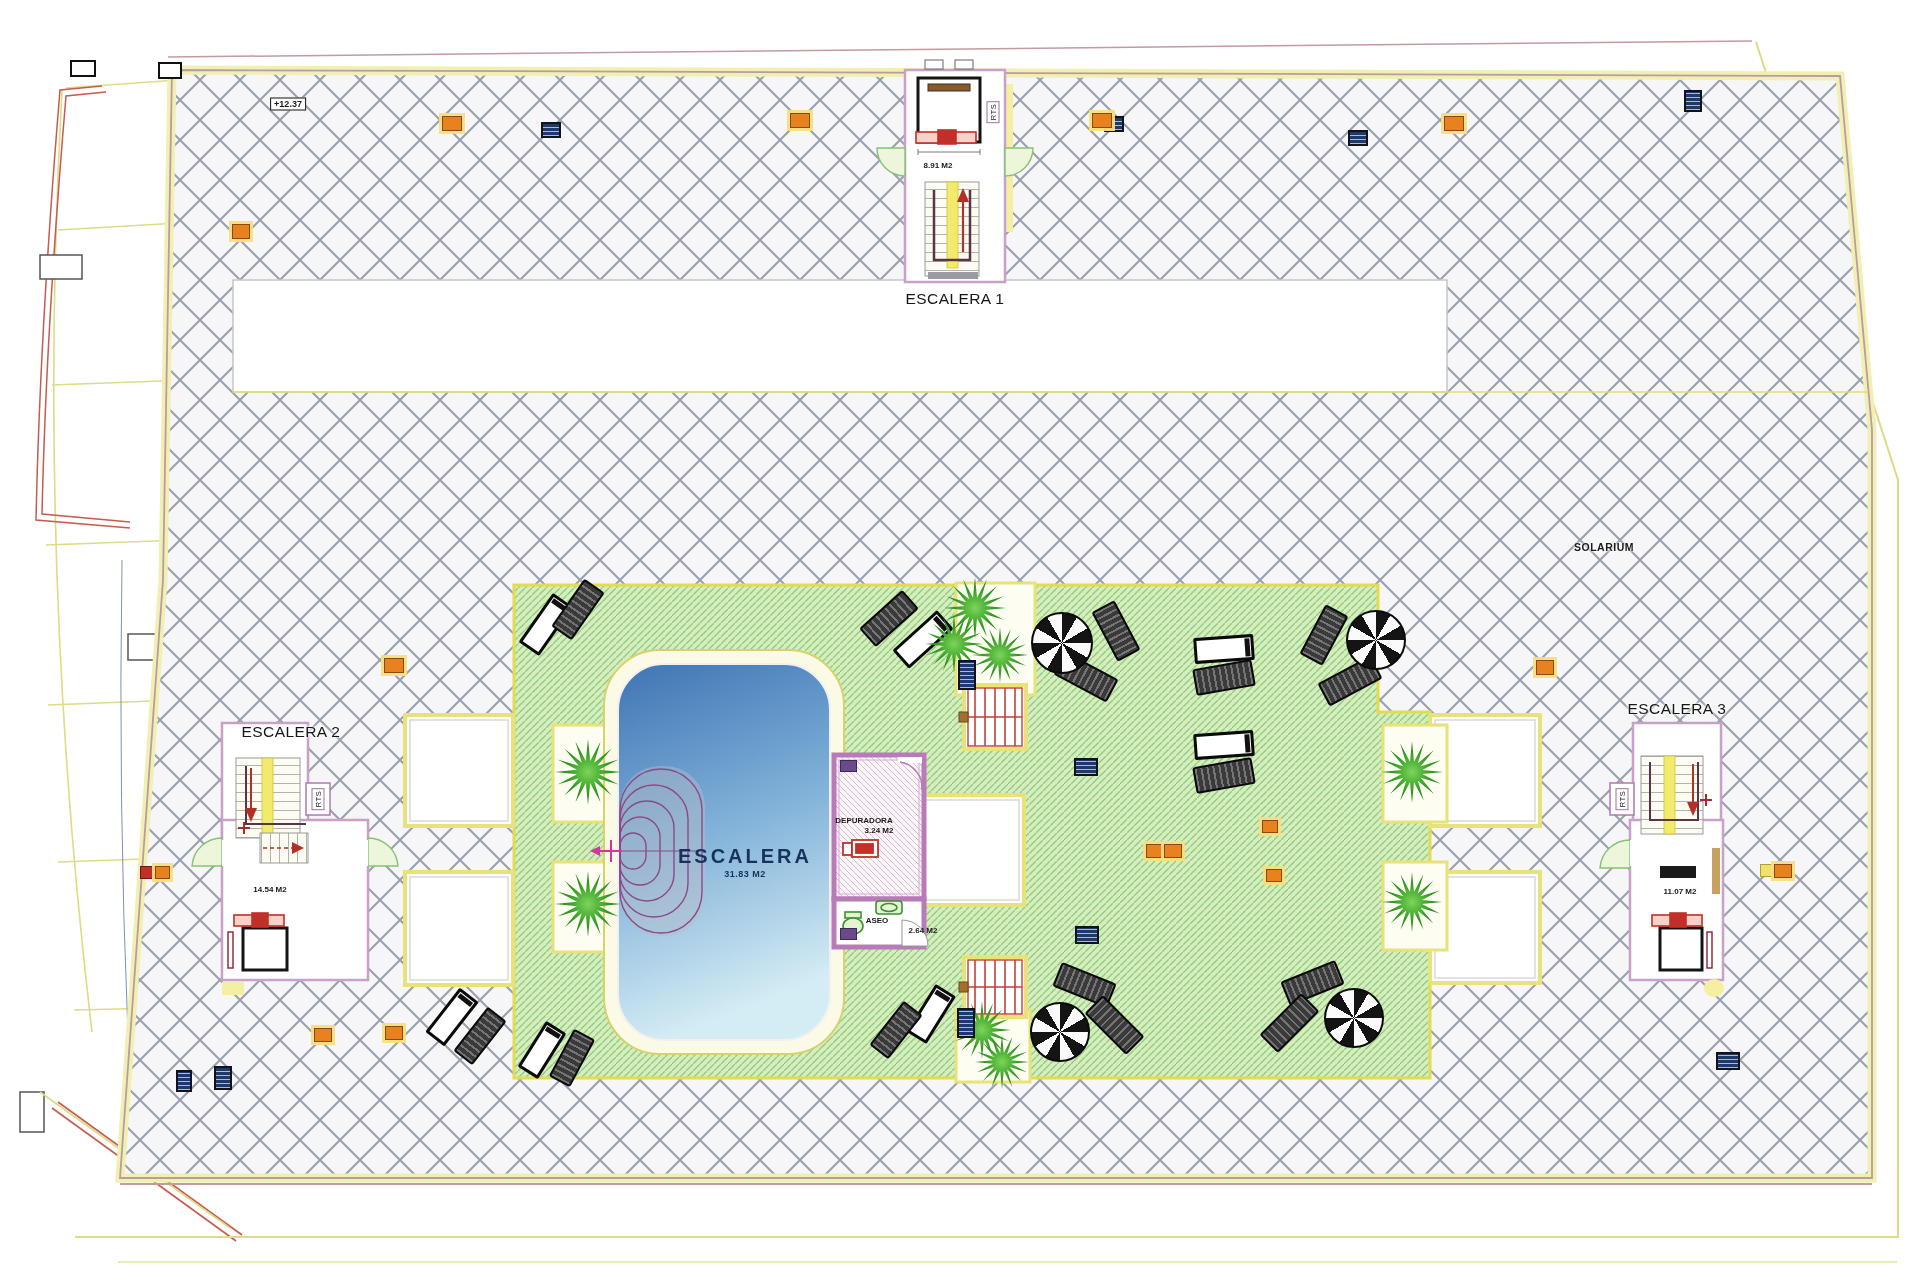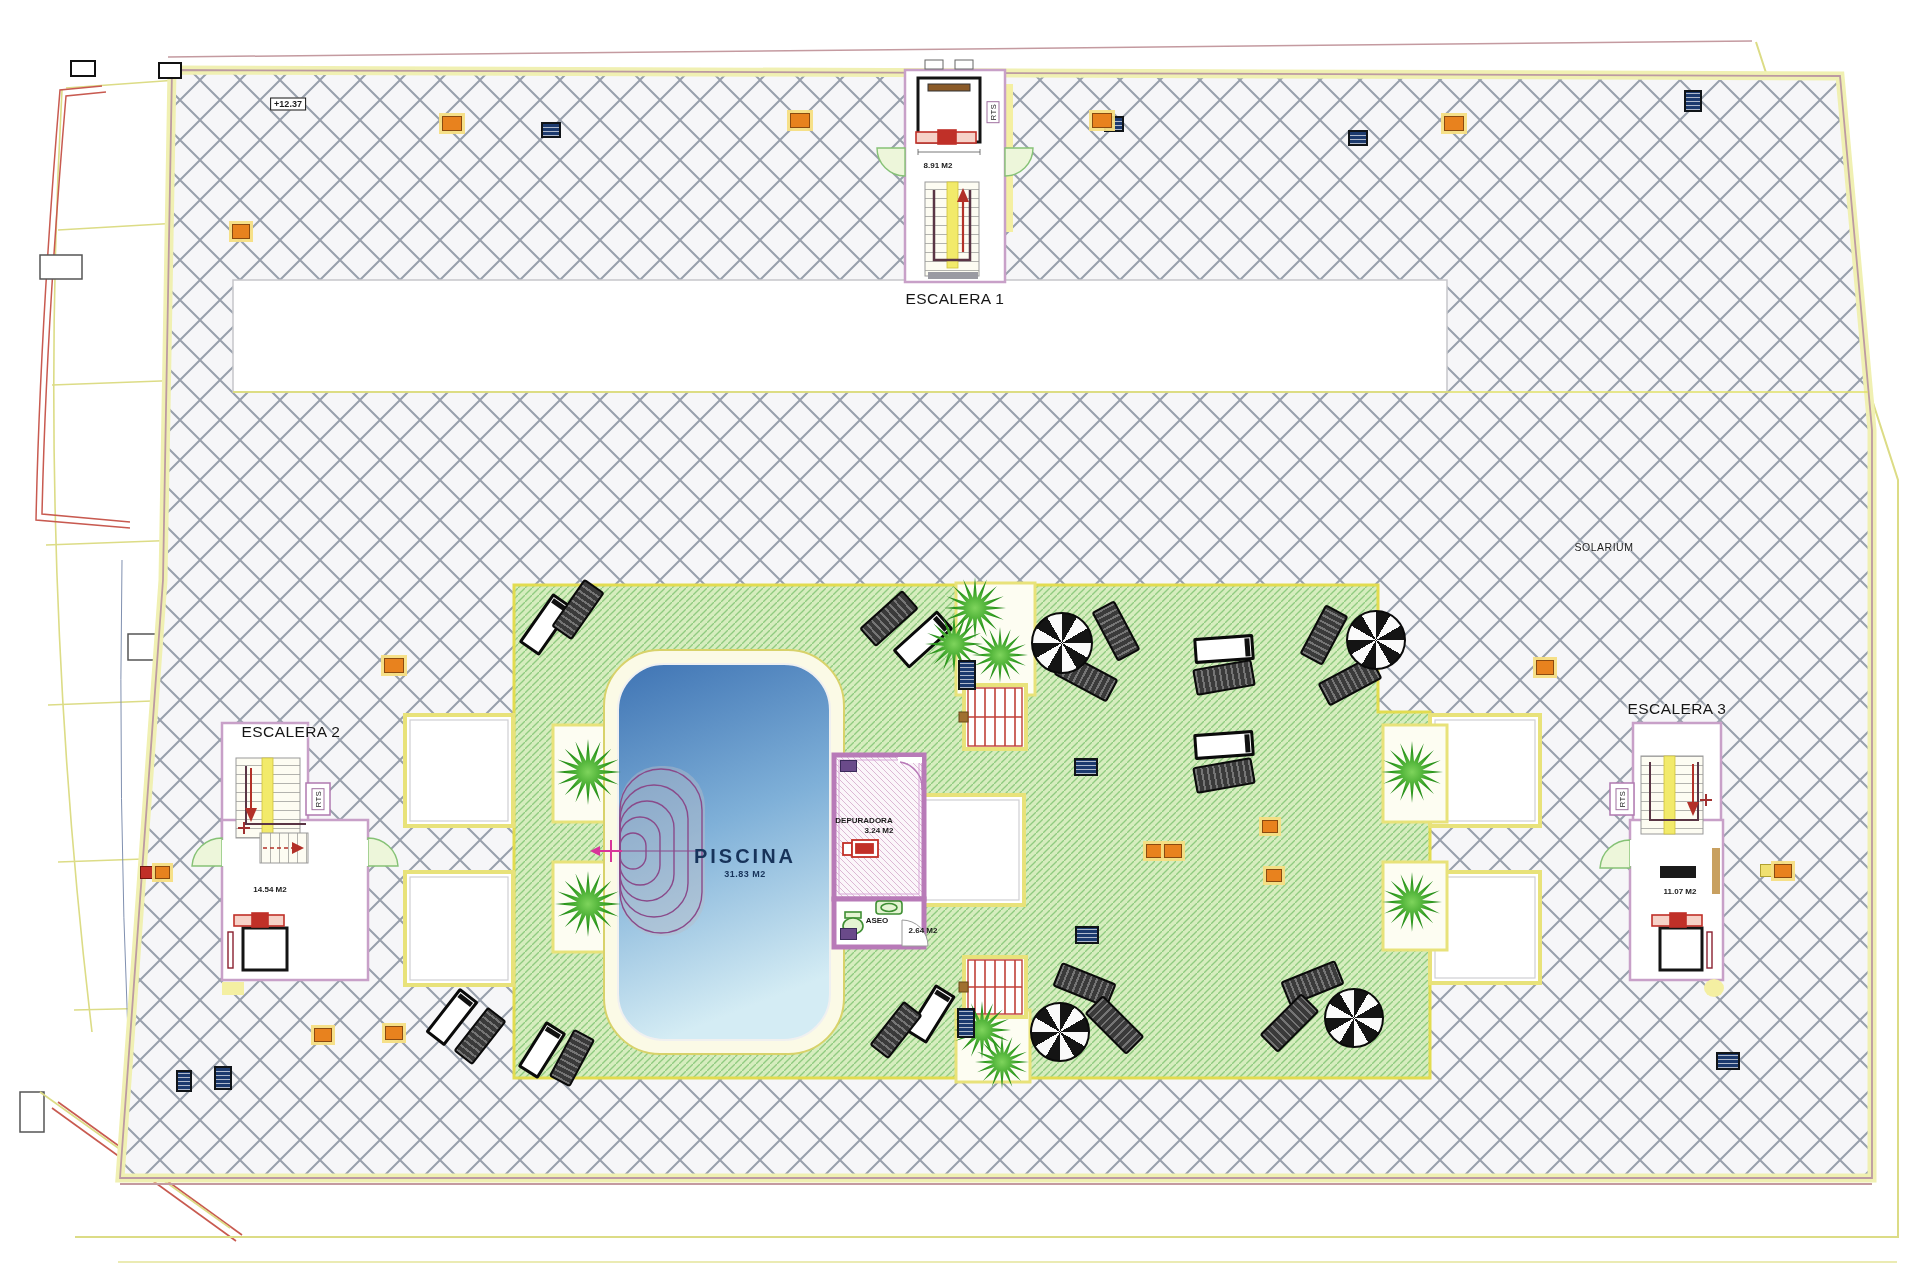--- a/index.html
+++ b/index.html
@@ -2,21 +2,21 @@
 <html><head>
 <meta charset="utf-8">
 <style>
   html,body{margin:0;padding:0;background:#fff;}
   #plan{position:relative;width:1920px;height:1280px;background:#fff;overflow:hidden;
         font-family:"Liberation Sans", sans-serif;color:#1a1a1a;}
   #bg{position:absolute;left:0;top:0;z-index:1;}
   .lbl{position:absolute;z-index:40;transform:translate(-50%,-50%);white-space:nowrap;line-height:1;}
   .lbl-big{font-size:15.5px;letter-spacing:.4px;color:#161616;
            text-shadow:0 0 3px #fff,0 0 3px #fff,0 0 5px #fff;}
-  .lbl-solarium{font-size:10.5px;font-weight:normal;letter-spacing:.5px;
+  .lbl-solarium{font-size:10.5px;font-weight:bold;letter-spacing:.5px;
            text-shadow:0 0 3px #fff,0 0 3px #fff;}
   .lbl-piscina{font-size:20px;font-weight:bold;color:#17335a;letter-spacing:3px;}
   .lbl-parea{font-size:9px;font-weight:bold;color:#17335a;letter-spacing:.5px;}
   .lbl-room{font-size:8px;font-weight:bold;}
   .lbl-area{font-size:8px;font-weight:bold;}
   .lbl-elev{font-size:9px;font-weight:bold;border:1.5px solid #111;background:#fff;
             padding:1px 3px;}
   .rts{position:absolute;z-index:40;font-size:7.5px;letter-spacing:.5px;border:1px solid #a070a0;
        background:#fff;padding:1px 2px;transform:translate(-50%,-50%) rotate(-90deg);}
   
@@ -280,21 +280,21 @@
     <rect x="1630" y="840" width="5" height="26" fill="#fff"></rect>
     <rect x="1712" y="848" width="8" height="46" fill="#c8a060"></rect>
     <ellipse cx="1714" cy="988" rx="10" ry="9" fill="#f4efa2"></ellipse>
   </g>
 </svg>
 
   <div class="lbl lbl-big" style="left:955px;top:299px">ESCALERA 1</div>
   <div class="lbl lbl-big" style="left:291px;top:732px">ESCALERA 2</div>
   <div class="lbl lbl-big" style="left:1677px;top:709px">ESCALERA 3</div>
   <div class="lbl lbl-solarium" style="left:1604px;top:547px">SOLARIUM</div>
-  <div class="lbl lbl-piscina" style="left:745px;top:856px">PISCINA</div>
+  <div class="lbl lbl-piscina" style="left:745px;top:856px">ESCALERA</div>
   <div class="lbl lbl-parea" style="left:745px;top:874px">31.83 M2</div>
   <div class="lbl lbl-room" style="left:864px;top:821px">DEPURADORA</div>
   <div class="lbl lbl-room" style="left:879px;top:831px">3.24 M2</div>
   <div class="lbl lbl-room" style="left:877px;top:921px">ASEO</div>
   <div class="lbl lbl-room" style="left:923px;top:931px">2.64 M2</div>
   <div class="lbl lbl-area" style="left:938px;top:166px">8.91 M2</div>
   <div class="lbl lbl-area" style="left:270px;top:890px">14.54 M2</div>
   <div class="lbl lbl-area" style="left:1680px;top:892px">11.07 M2</div>
   <div class="lbl lbl-elev" style="left:288px;top:104px">+12.37</div>
   <div class="rts" style="left:993px;top:112px">RTS</div>

